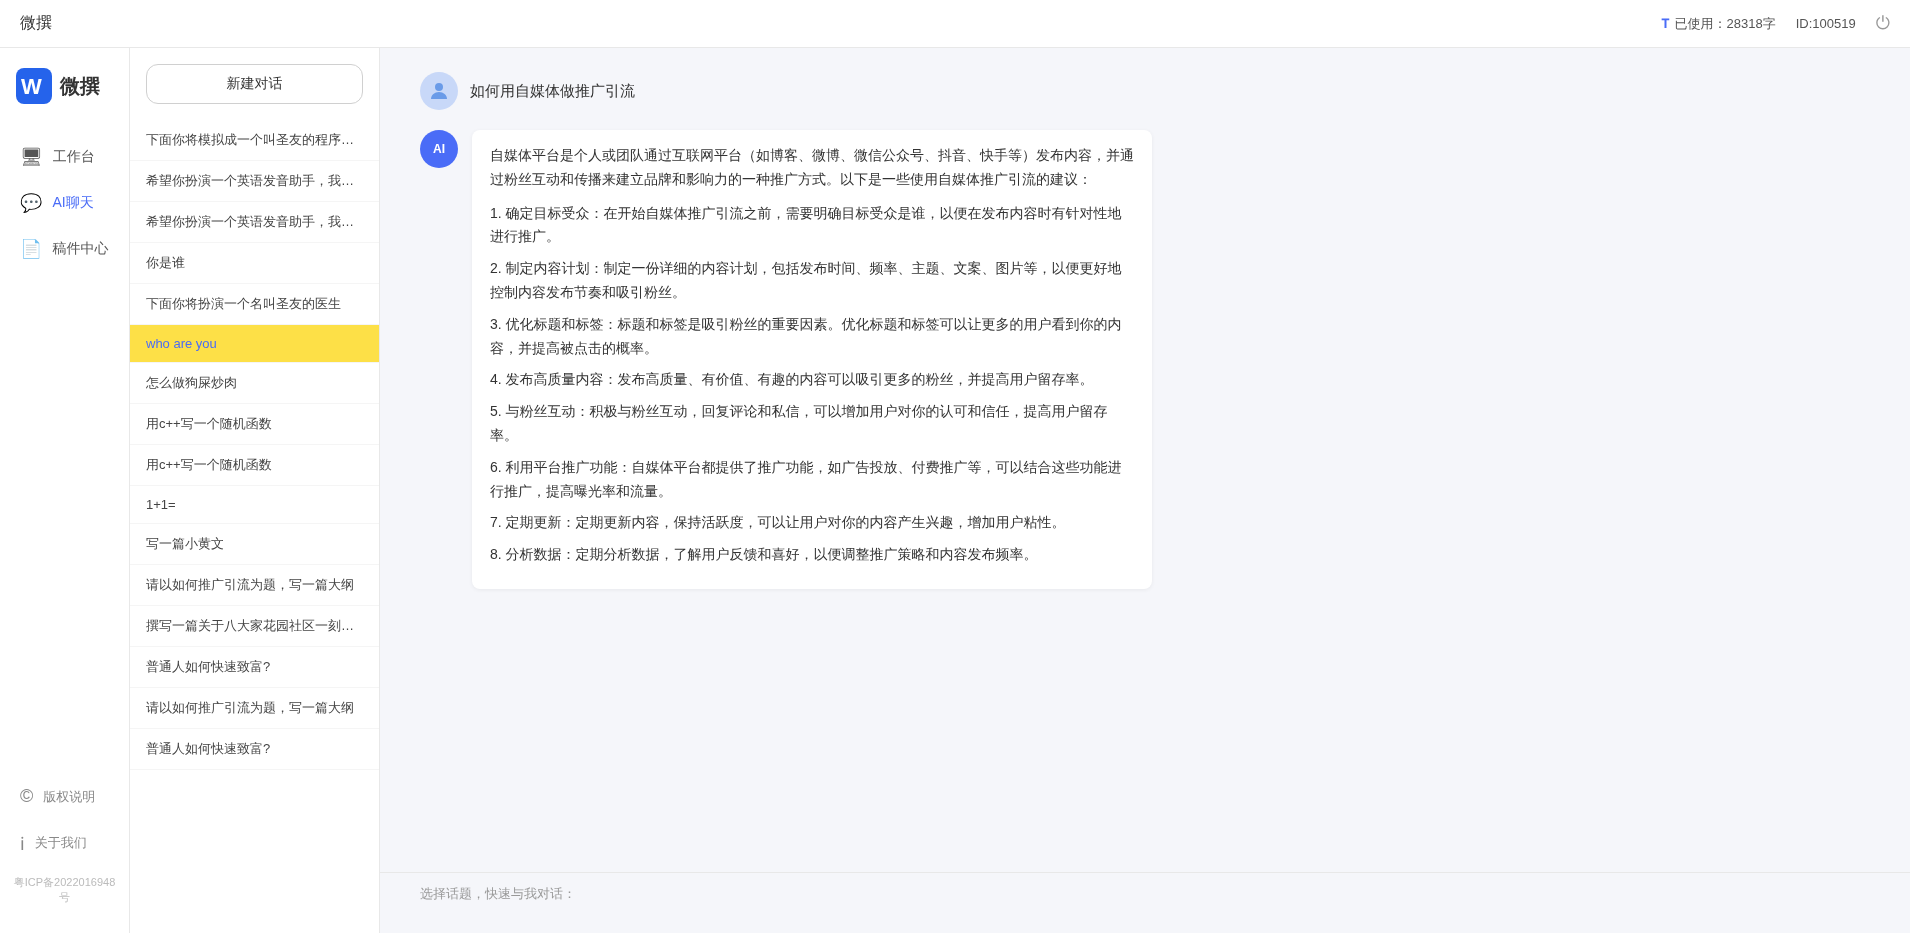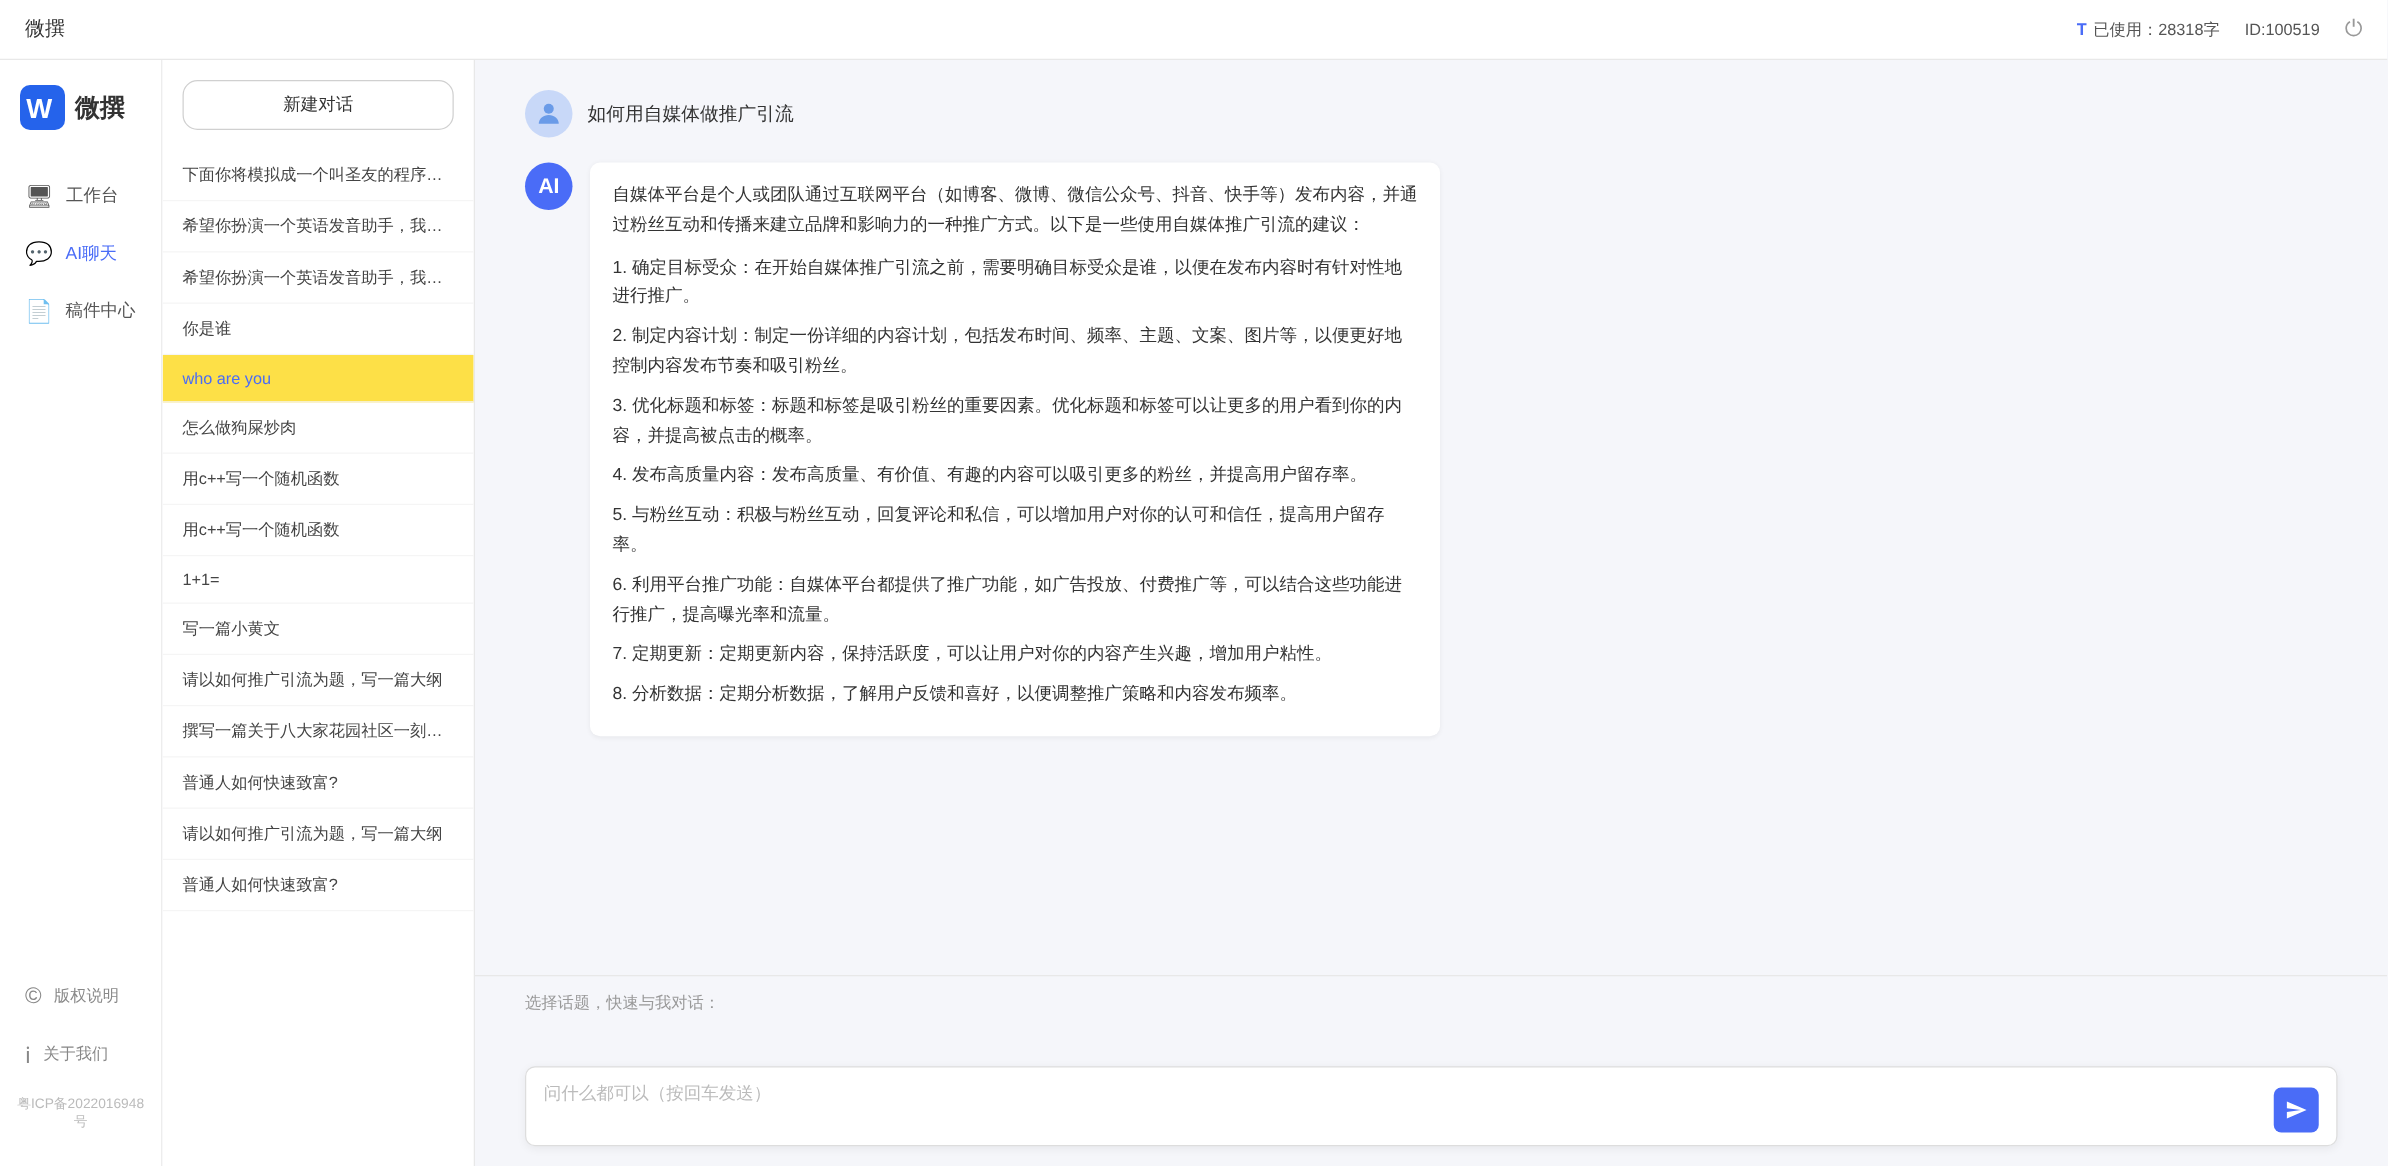--- a/index.html
+++ b/index.html
@@ -61,21 +61,21 @@
       flex: 1; display: flex; flex-direction: column; overflow: hidden;
       background: #f5f6fa; position: relative;
     }
     .chat-messages { flex: 1; overflow-y: auto; padding: 24px 40px 16px 40px; }
     .message-row { display: flex; gap: 14px; margin-bottom: 24px; align-items: flex-start; }
     .avatar {
       width: 38px; height: 38px; border-radius: 50%; flex-shrink: 0;
       display: flex; align-items: center; justify-content: center; font-size: 14px;
       overflow: hidden;
     }
-    .avatar.ai-avatar { background: #4a6cf7; color: #fff; font-weight: bold; font-size: 17px; }
+    .avatar.ai-avatar { background: #4a6cf7; color: #fff; font-weight: bold; font-size: 12px; }
     .message-bubble {
       max-width: 680px; background: #fff; border-radius: 8px; padding: 14px 18px;
       font-size: 14px; color: #333; line-height: 1.7; box-shadow: 0 1px 4px rgba(0,0,0,0.06);
     }
     .user-query-row { display: flex; align-items: center; gap: 12px; margin-bottom: 20px; text-align: center; }
     .user-query-text { font-size: 15px; color: #333; }
     .user-avatar-img {
       width: 38px; height: 38px; border-radius: 50%; background: #c8d8f8;
       display: flex; align-items: center; justify-content: center; font-size: 18px;
     }
@@ -166,20 +166,21 @@
     </div>
   </div>
 
   <div class="conv-panel">
     <div class="conv-new-btn">新建对话</div>
     <div class="conv-list">
       <div class="conv-item">下面你将模拟成一个叫圣友的程序员，我说...</div>
       <div class="conv-item">希望你扮演一个英语发音助手，我提供给你...</div>
       <div class="conv-item">希望你扮演一个英语发音助手，我提供给你...</div>
       <div class="conv-item">你是谁</div>
+      <div class="conv-item">下面你将扮演一个名叫圣友的医生</div>
       <div class="conv-item active">who are you</div>
       <div class="conv-item">怎么做狗屎炒肉</div>
       <div class="conv-item">用c++写一个随机函数</div>
       <div class="conv-item">用c++写一个随机函数</div>
       <div class="conv-item">1+1=</div>
       <div class="conv-item">写一篇小黄文</div>
       <div class="conv-item">请以如何推广引流为题，写一篇大纲</div>
       <div class="conv-item">撰写一篇关于八大家花园社区一刻钟便民生...</div>
       <div class="conv-item">普通人如何快速致富?</div>
       <div class="conv-item">请以如何推广引流为题，写一篇大纲</div>
@@ -214,25 +215,15 @@
           <div style="margin-bottom:8px;">8. 分析数据：定期分析数据，了解用户反馈和喜好，以便调整推广策略和内容发布频率。</div>
         </div>
       </div>
 
     </div>
 
     <div class="quick-topics">
       <div class="quick-topics-label">选择话题，快速与我对话：</div>
     </div>
 
-    <div class="input-area">
-      <div class="input-box">
-        <textarea rows="2" placeholder="问什么都可以（按回车发送）" style=""></textarea>
-        <div class="send-btn">
-          <svg viewBox="0 0 24 24">
-            <path d="M2 21l21-9L2 3v7l15 2-15 2z"></path>
-          </svg>
-        </div>
-      </div>
-    </div>
   </div>
 
 </div>
 
 </body></html>

